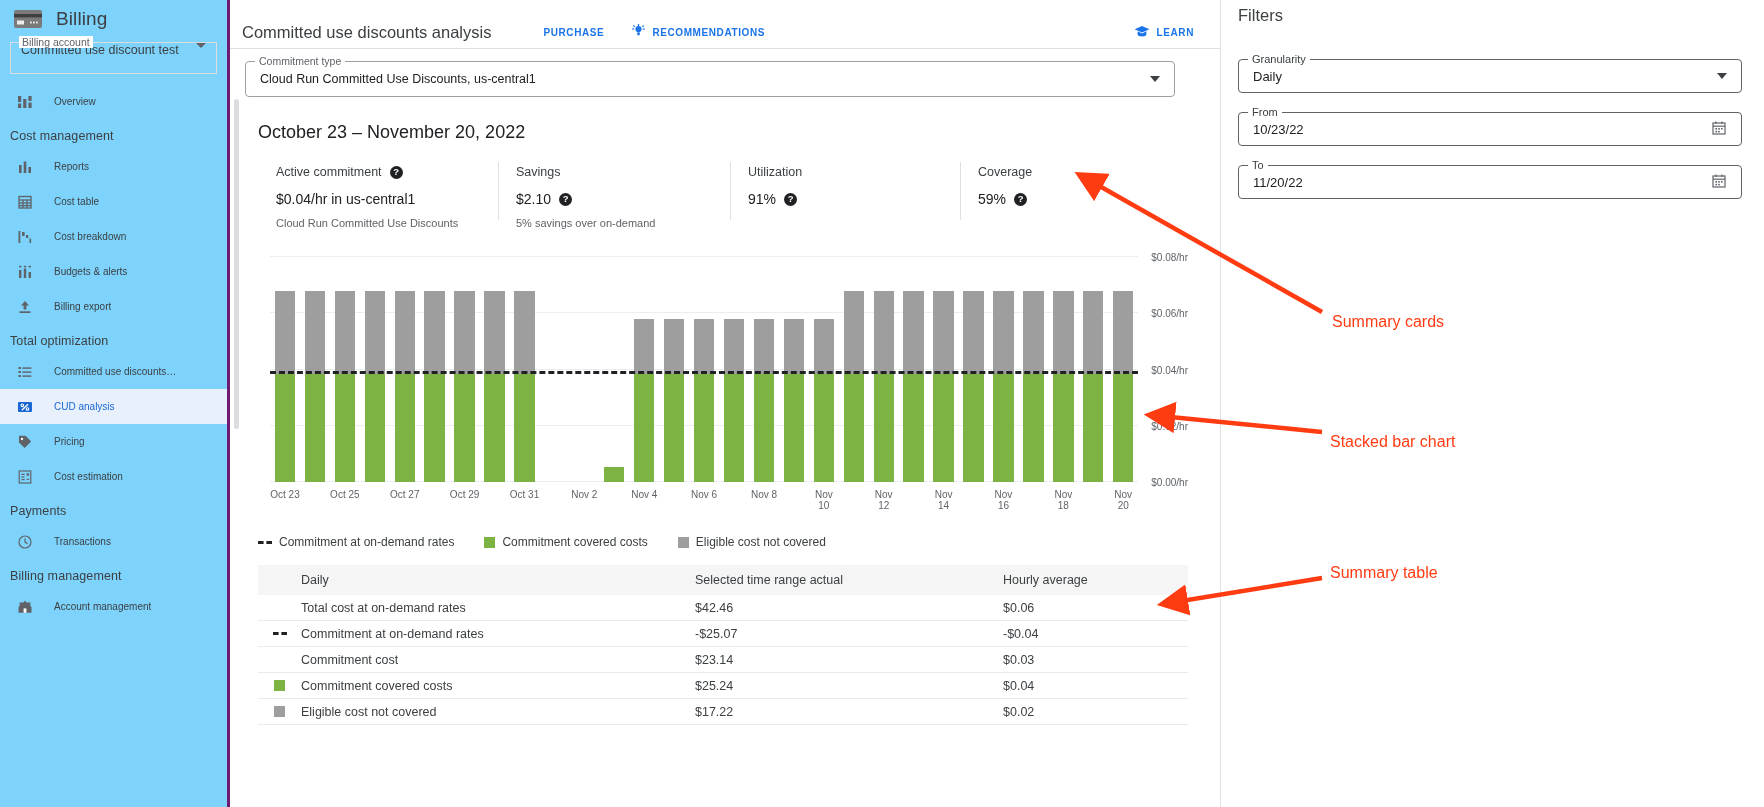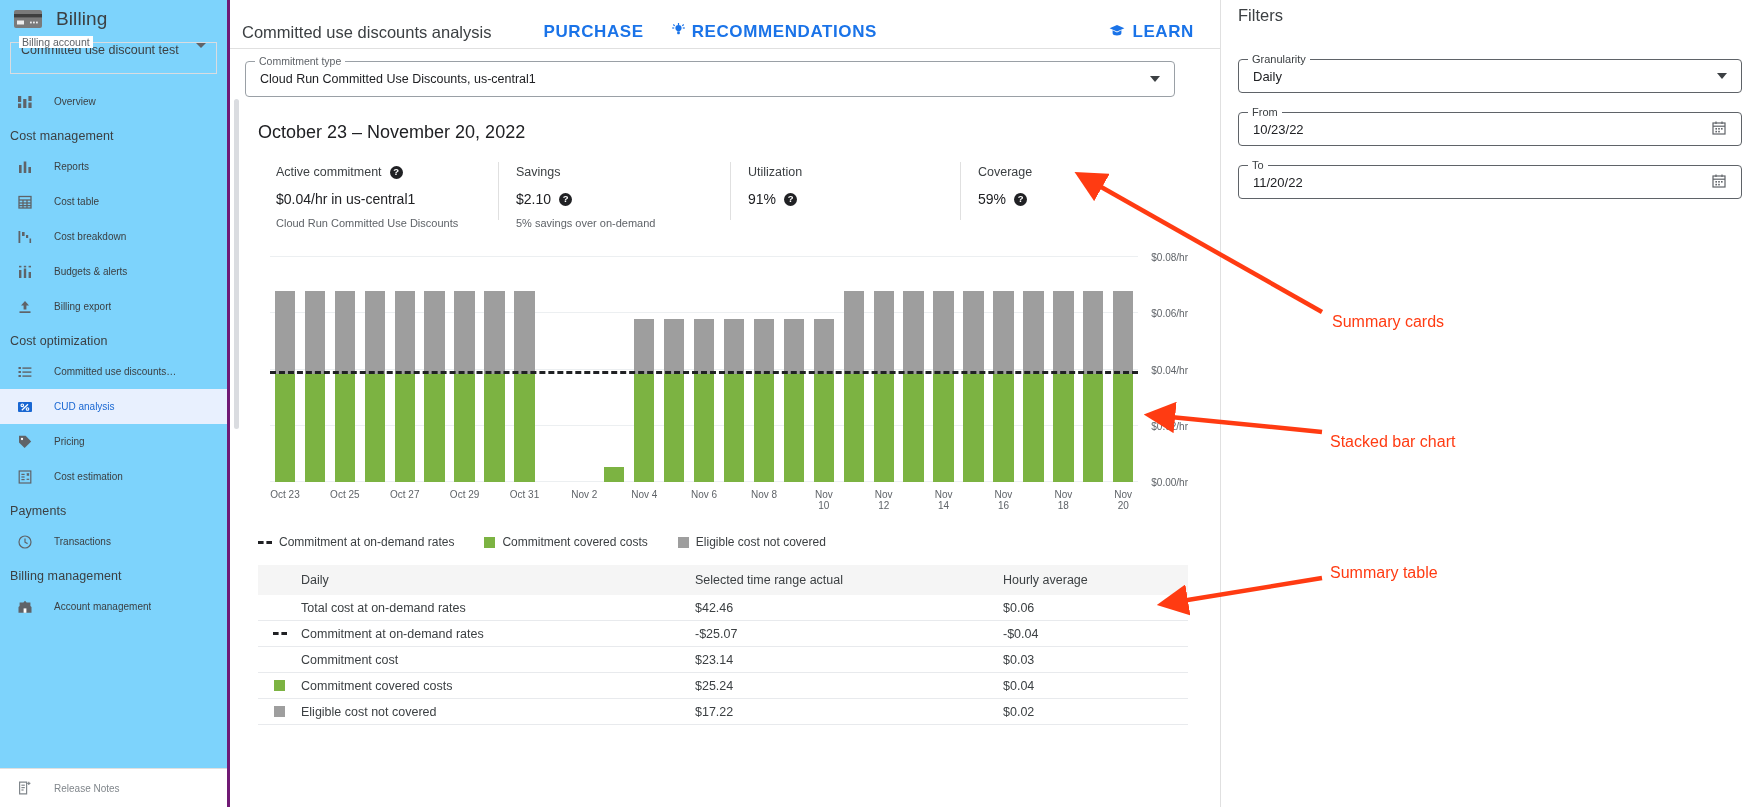--- a/index.html
+++ b/index.html
@@ -53,21 +53,21 @@
   .nav-footer .nav-item { color:#80868b; height:38px; }
 
   
   .main { width:990px; min-width:990px; height:807px; position:relative; background:#fff;margin-top:16px; }
   .main-header {
     height:32px; display:flex; align-items:center; gap:0;
     border-bottom:1px solid #e0e0e0; padding:0 12px 0 12px; height:33px;
   }
   .page-title { font-size:16.5px; color:#3c4043; margin-right:38px; white-space:nowrap;}
   .hdr-action {
-    font-size:17px; color:#1a73e8; font-weight:600; letter-spacing:.6px;
+    font-size:10px; color:#1a73e8; font-weight:600; letter-spacing:.6px;
     display:flex; align-items:center; gap:7px; padding:0 14px; cursor:pointer;
   }
   .hdr-spacer { flex:1 1 auto; }
 
   .main-body { position:relative; height:774px; overflow:hidden; padding-left:2px;}
   .scroll-rail { position:absolute; left:2px; top:6px; width:5px; height:768px; background:#fff;}
   .scroll-thumb { position:absolute; left:2px; top:44px; width:5px; height:330px; background:#dadce0; border-radius:3px;}
 
   .content { padding-left:13px; padding-right:10px; }
 
@@ -253,21 +253,21 @@
       <div class="nav-item">
         <span class="ic">
           <svg width="16" height="16" viewBox="0 0 16 16" fill="#5f6368">
             <path d="M8 2 L12 6.6 L9.4 6.6 L9.4 10.5 L6.6 10.5 L6.6 6.6 L4 6.6 Z"></path>
             <rect x="2.5" y="12.3" width="11" height="1.7"></rect>
           </svg>
         </span>
         <span class="lbl">Billing export</span>
       </div>
 
-      <div class="nav-section">Cost optimization</div>
+      <div class="nav-section">Total optimization</div>
 
       <div class="nav-item">
         <span class="ic">
           <svg width="16" height="16" viewBox="0 0 16 16" fill="#5f6368">
             <rect x="1.5" y="3" width="2.4" height="2"></rect>
               <rect x="5.4" y="3.4" width="9" height="1.4"></rect>
             <rect x="1.5" y="7" width="2.4" height="2"></rect>
               <rect x="5.4" y="7.4" width="9" height="1.4"></rect>
             <rect x="1.5" y="11" width="2.4" height="2"></rect>
               <rect x="5.4" y="11.4" width="9" height="1.4"></rect>
@@ -332,35 +332,20 @@
         <span class="ic">
           <svg width="16" height="16" viewBox="0 0 16 16" fill="#5f6368">
             <path d="M8 1.8 L9.6 3.6 L13.4 3.6 L13.4 7 L14.5 8 L14.5 13.8 L1.5 13.8 L1.5 8 L2.6 7 L2.6 3.6 L6.4 3.6 Z"></path>
             <rect x="6.6" y="9.4" width="2.8" height="4.4" fill="#fff"></rect>
           </svg>
         </span>
         <span class="lbl">Account management</span>
       </div>
     </div>
 
-    <div class="nav-footer">
-      <div class="nav-item">
-        <span class="ic">
-          <svg width="16" height="16" viewBox="0 0 16 16" fill="none" stroke="#80868b" stroke-width="1.2">
-            <path d="M2.6 2.2 L9.6 2.2 L9.6 13.8 L2.6 13.8 Z"></path>
-            <line x1="4.4" y1="5.2" x2="7.8" y2="5.2"></line>
-              <line x1="4.4" y1="7.6" x2="7.8" y2="7.6"></line>
-            <line x1="4.4" y1="10" x2="6.6" y2="10"></line>
-            <line x1="11.8" y1="1.8" x2="11.8" y2="5"></line>
-              <line x1="10.2" y1="3.4" x2="13.4" y2="3.4"></line>
-          </svg>
-        </span>
-        <span class="lbl">Release Notes</span>
-      </div>
-    </div>
   </div>
 
   <div class="main">
 
     <div class="main-header">
       <span class="page-title">Committed use discounts analysis</span>
       <span class="hdr-action">
         <span>PURCHASE</span>
       </span>
       <span class="hdr-action">

